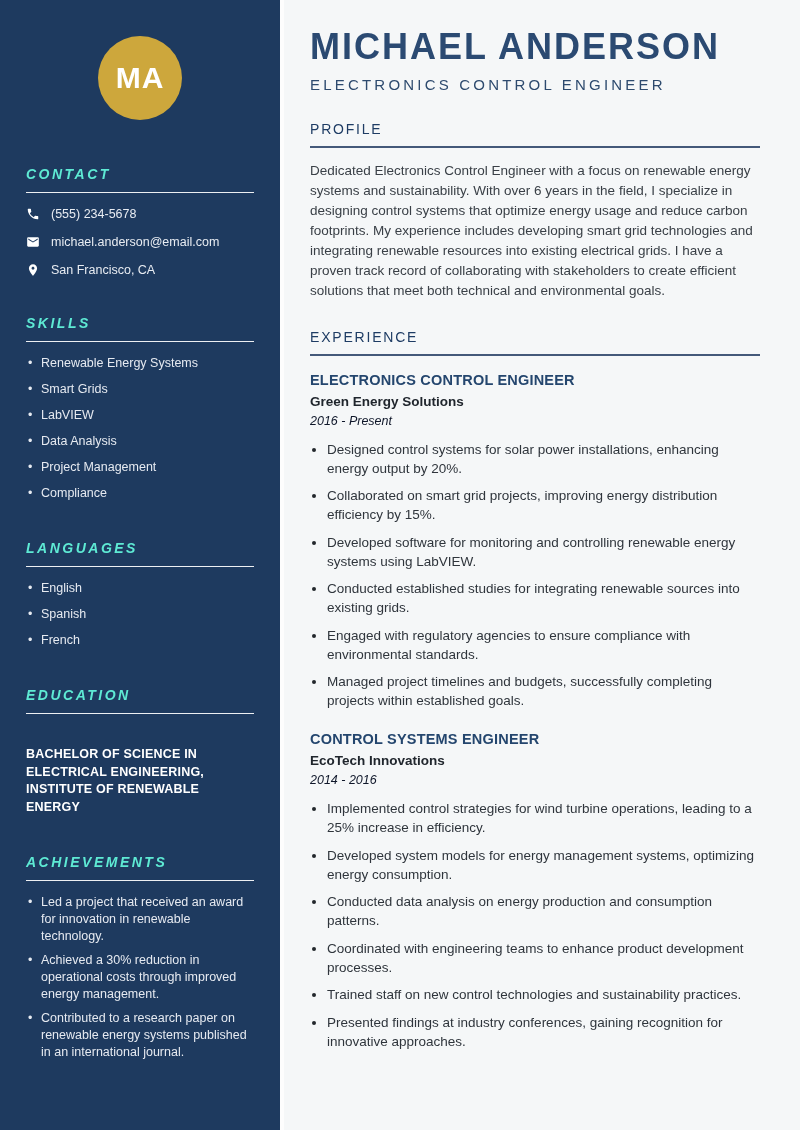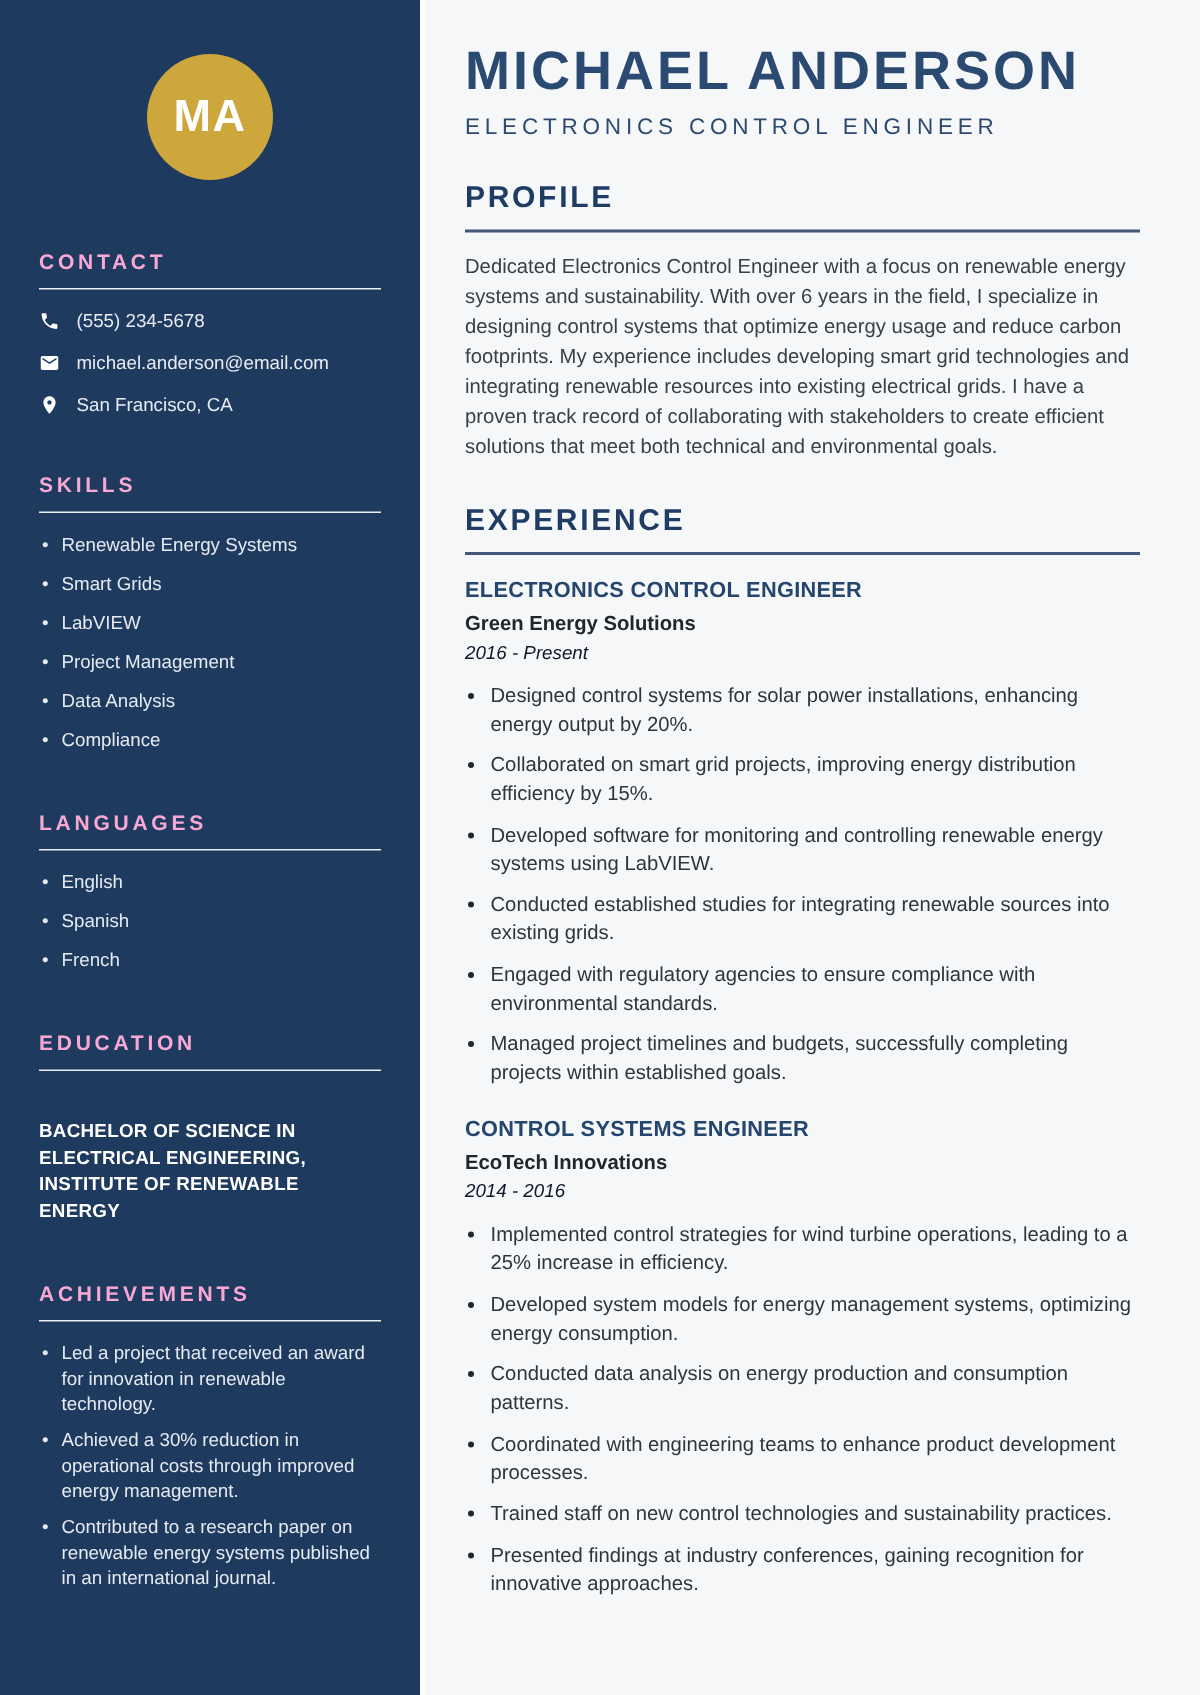--- a/index.html
+++ b/index.html
@@ -8,43 +8,43 @@
   .page { width:800px; height:1130px; display:flex; overflow:hidden; }
 
   
   .sidebar { width:280px; min-width:280px; height:100%; background:#1e3a5f; padding:0 26px 20px 26px; color:#e8ecf2; }
   .avatar { width:84px; height:84px; border-radius:50%; background:#cda73c; margin:36px auto 0 auto;
             display:flex; align-items:center; justify-content:center; }
   .avatar span { color:#ffffff; font-size:30px; font-weight:700; letter-spacing:1px; }
 
   .side-section { margin-top:38px; }
   .side-section.first { margin-top:46px; }
-  .side-heading { color:#f9a8d4; font-size:14px; font-weight:700; letter-spacing:2.5px;
-                  padding-bottom:10px; border-bottom:1px solid rgba(255,255,255,0.92); }
+  .side-heading { color:#5eead4; font-size:14px; font-weight:700; letter-spacing:2.5px;
+                  padding-bottom:10px; border-bottom:1px solid rgba(255,255,255,0.92);font-style:italic; }
 
   .contact-row { display:flex; align-items:center; gap:11px; margin-top:14px; font-size:12.5px; color:#e8ecf2; }
   .contact-row .icn { width:14px; height:14px; display:inline-flex; flex:none; }
   .contact-row svg { width:14px; height:14px; fill:#ffffff; }
 
   ul.side-list { list-style:none; margin-top:13px; }
   ul.side-list li { position:relative; padding-left:15px; font-size:12.5px; line-height:17px;
                     margin-bottom:9px; color:#e6eaf1; }
   ul.side-list li::before { content:"•"; position:absolute; left:2px; top:0; color:#e6eaf1; }
 
   .degree { margin-top:32px; color:#ffffff; font-weight:700; font-size:12.5px; line-height:17.5px; letter-spacing:0.2px; }
 
   ul.side-list.wrap li { margin-bottom:7px; }
 
   
   .main { flex:1; height:100%; background:#f5f7f8; border-left:4px solid #fdfdfd; padding:28px 40px 0 26px; }
   h1.name { font-size:36px; font-weight:700; letter-spacing:2px; color:#2b4a72; line-height:1.05; }
   .subtitle { margin-top:10px; font-size:15px; letter-spacing:3.2px; color:#2d4a6e; }
 
   .main-section { margin-top:28px; }
-  .main-heading { font-size:20px; font-weight:700; letter-spacing:1.8px; color:#1e3c64;
+  .main-heading { font-size:14px; font-weight:400; letter-spacing:1.8px; color:#1e3c64;
                   padding-bottom:9px; border-bottom:2px solid #44597a; }
 
   .profile-text { margin-top:13px; font-size:13.5px; line-height:20px; color:#3a4047; }
 
   .job { margin-top:16px; }
   .job + .job { margin-top:21px; }
   .job-title { font-size:14.5px; font-weight:700; color:#24466e; letter-spacing:0.2px; }
   .company { margin-top:6px; font-size:13.5px; font-weight:700; color:#20262d; }
   .dates { margin-top:5px; font-size:12.5px; font-style:italic; color:#0f172a; }
   ul.job-bullets { margin-top:12px; padding-left:17px; list-style:disc; }
@@ -89,22 +89,22 @@
         <span>San Francisco, CA</span>
       </div>
     </section>
 
     <section class="side-section">
       <div class="side-heading">SKILLS</div>
       <ul class="side-list">
         <li>Renewable Energy Systems</li>
         <li>Smart Grids</li>
         <li>LabVIEW</li>
+        <li>Data Analysis</li>
         <li>Project Management</li>
-        <li>Data Analysis</li>
         <li>Compliance</li>
       </ul>
     </section>
 
     <section class="side-section">
       <div class="side-heading">LANGUAGES</div>
       <ul class="side-list">
         <li>English</li>
         <li>Spanish</li>
         <li>French</li>

